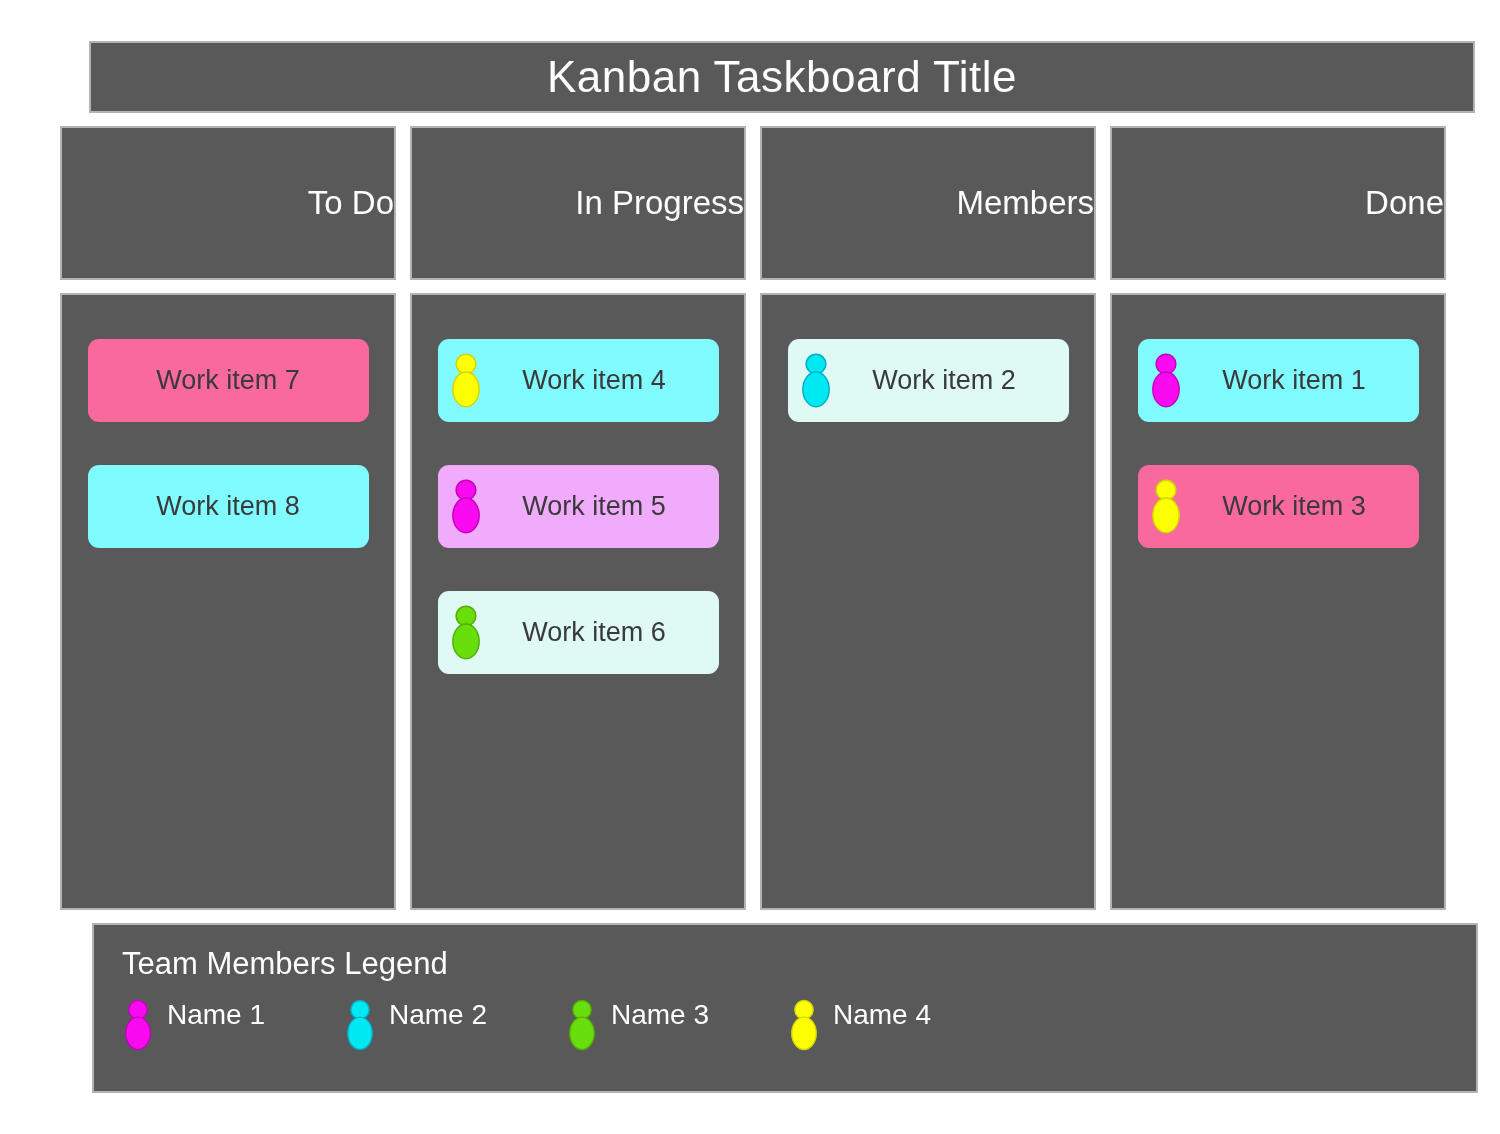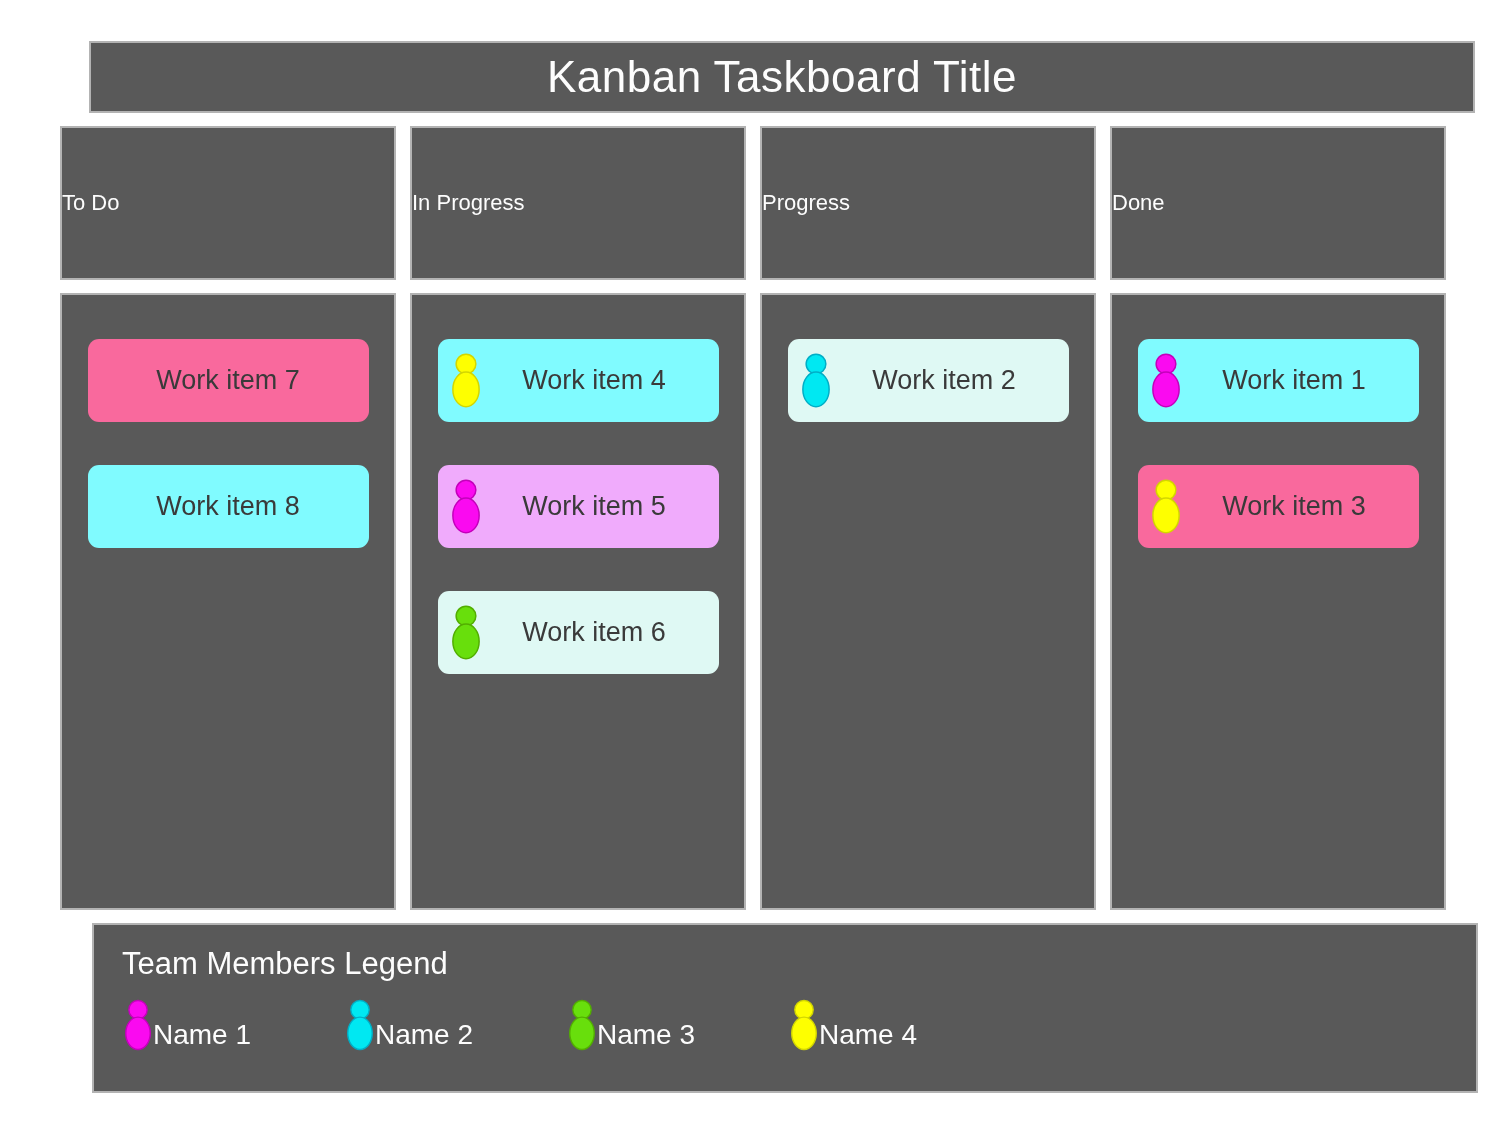--- a/index.html
+++ b/index.html
@@ -22,22 +22,22 @@
     color: #fdfdfd; font-size: 44px; letter-spacing: 0.5px; margin-left: 29px;
   }
   .headers-row, .bodies-row {
     position: absolute; left: 60px; width: 1386px;
     display: flex; gap: 14px;
   }
   .headers-row { top: 126px; height: 154px; }
   .bodies-row  { top: 293px; height: 617px; }
   .col-header {
     flex: 1;
-    display: flex; align-items: center; justify-content: flex-start;
-    color: #fdfdfd; font-size: 22px;
+    display: flex; align-items: center; justify-content: flex-end;
+    color: #fdfdfd; font-size: 33px;
   }
   .col-body {
     flex: 1;
     display: flex; flex-direction: column; align-items: center;
     padding-top: 44px; gap: 43px;
   }
   .card {
     width: 281px; height: 83px;
     position: relative;
     display: flex; align-items: center; justify-content: center;
@@ -52,21 +52,21 @@
     position: absolute; left: 60px; top: 923px;
     width: 1386px; height: 170px;
     color: #fdfdfd;
     padding: 21px 0 0 28px;
     margin-left: 32px;
   }
   .legend-title { font-size: 31px; }
   .legend-items { display: flex; margin-top: 17px; margin-left: 2px; }
   .legend-item {
     width: 222px;
-    display: flex; align-items: flex-end; gap: 1px;
+    display: flex; align-items: flex-start; gap: 15px;
     font-size: 28px;
   }
   .person { display: block; }
 </style>
 </head>
 <body>
 
 <div class="board">
 
   <div class="block title-bar">
@@ -74,21 +74,21 @@
   </div>
 
   <div class="headers-row">
     <div class="block col-header">
       <span>To Do</span>
     </div>
     <div class="block col-header">
       <span>In Progress</span>
     </div>
     <div class="block col-header">
-      <span>Progress</span>
+      <span>Members</span>
     </div>
     <div class="block col-header">
       <span>Done</span>
     </div>
   </div>
 
   <div class="bodies-row">
 
     <div class="block col-body">
       <div class="card" style="background: rgb(249, 105, 157);">

